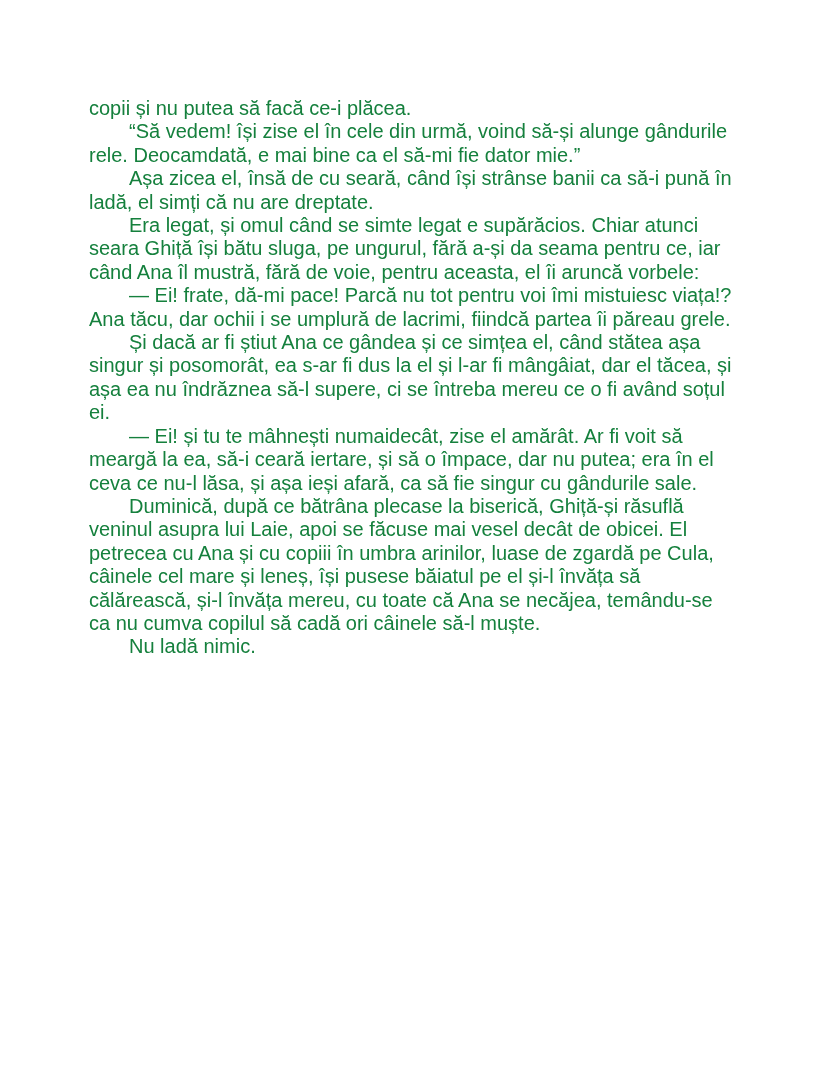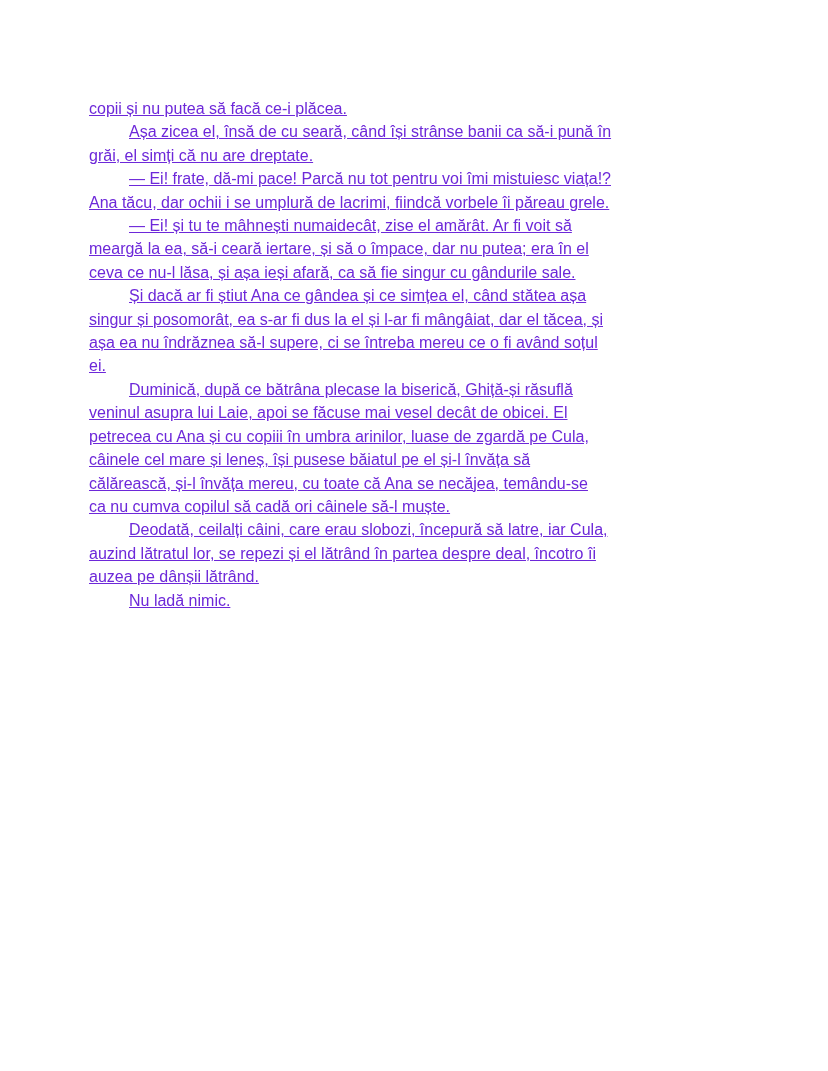--- a/index.html
+++ b/index.html
@@ -16,52 +16,53 @@
   }
   .page {
     position: absolute;
     left: 89px;
     top: 97px;
     width: 680px;
   }
   p.para {
     margin: 0;
     padding: 0;
-    font-size: 16px;
+    font-size: 20px;
     line-height: 23.4px;
-    color: #6d28d9;
+    color: #15803d;
     white-space: pre;          
     letter-spacing: 0px;
-    text-decoration: underline;
   }
   p.para.indent {
     text-indent: 40px;         
   }
 </style>
 </head>
 <body style="background: rgb(255, 255, 255);">
 
 <main class="page">
   <div id="text-block" style="color: rgb(0, 0, 0);">
       <p class="para">copii și nu putea să facă ce-i plăcea.</p>
+      <p class="para indent">“Să vedem! își zise el în cele din urmă, voind să-și alunge gândurile
+rele. Deocamdată, e mai bine ca el să-mi fie dator mie.”</p>
       <p class="para indent">Așa zicea el, însă de cu seară, când își strânse banii ca să-i pună în
-grăi, el simți că nu are dreptate.</p>
+ladă, el simți că nu are dreptate.</p>
+      <p class="para indent">Era legat, și omul când se simte legat e supărăcios. Chiar atunci
+seara Ghiță își bătu sluga, pe ungurul, fără a-și da seama pentru ce, iar
+când Ana îl mustră, fără de voie, pentru aceasta, el îi aruncă vorbele:</p>
       <p class="para indent">— Ei! frate, dă-mi pace! Parcă nu tot pentru voi îmi mistuiesc viața!?
-Ana tăcu, dar ochii i se umplură de lacrimi, fiindcă vorbele îi păreau grele.</p>
-      <p class="para indent">— Ei! și tu te mâhnești numaidecât, zise el amărât. Ar fi voit să
-meargă la ea, să-i ceară iertare, și să o împace, dar nu putea; era în el
-ceva ce nu-l lăsa, și așa ieși afară, ca să fie singur cu gândurile sale.</p>
+Ana tăcu, dar ochii i se umplură de lacrimi, fiindcă partea îi păreau grele.</p>
       <p class="para indent">Și dacă ar fi știut Ana ce gândea și ce simțea el, când stătea așa
 singur și posomorât, ea s-ar fi dus la el și l-ar fi mângâiat, dar el tăcea, și
 așa ea nu îndrăznea să-l supere, ci se întreba mereu ce o fi având soțul
 ei.</p>
+      <p class="para indent">— Ei! și tu te mâhnești numaidecât, zise el amărât. Ar fi voit să
+meargă la ea, să-i ceară iertare, și să o împace, dar nu putea; era în el
+ceva ce nu-l lăsa, și așa ieși afară, ca să fie singur cu gândurile sale.</p>
       <p class="para indent">Duminică, după ce bătrâna plecase la biserică, Ghiță-și răsuflă
 veninul asupra lui Laie, apoi se făcuse mai vesel decât de obicei. El
 petrecea cu Ana și cu copiii în umbra arinilor, luase de zgardă pe Cula,
 câinele cel mare și leneș, își pusese băiatul pe el și-l învăța să
 călărească, și-l învăța mereu, cu toate că Ana se necăjea, temându-se
 ca nu cumva copilul să cadă ori câinele să-l muște.</p>
-      <p class="para indent">Deodată, ceilalți câini, care erau slobozi, începură să latre, iar Cula,
-auzind lătratul lor, se repezi și el lătrând în partea despre deal, încotro îi
-auzea pe dânșii lătrând.</p>
       <p class="para indent">Nu ladă nimic.</p>
     </div>
 </main>
 
 </body></html>

